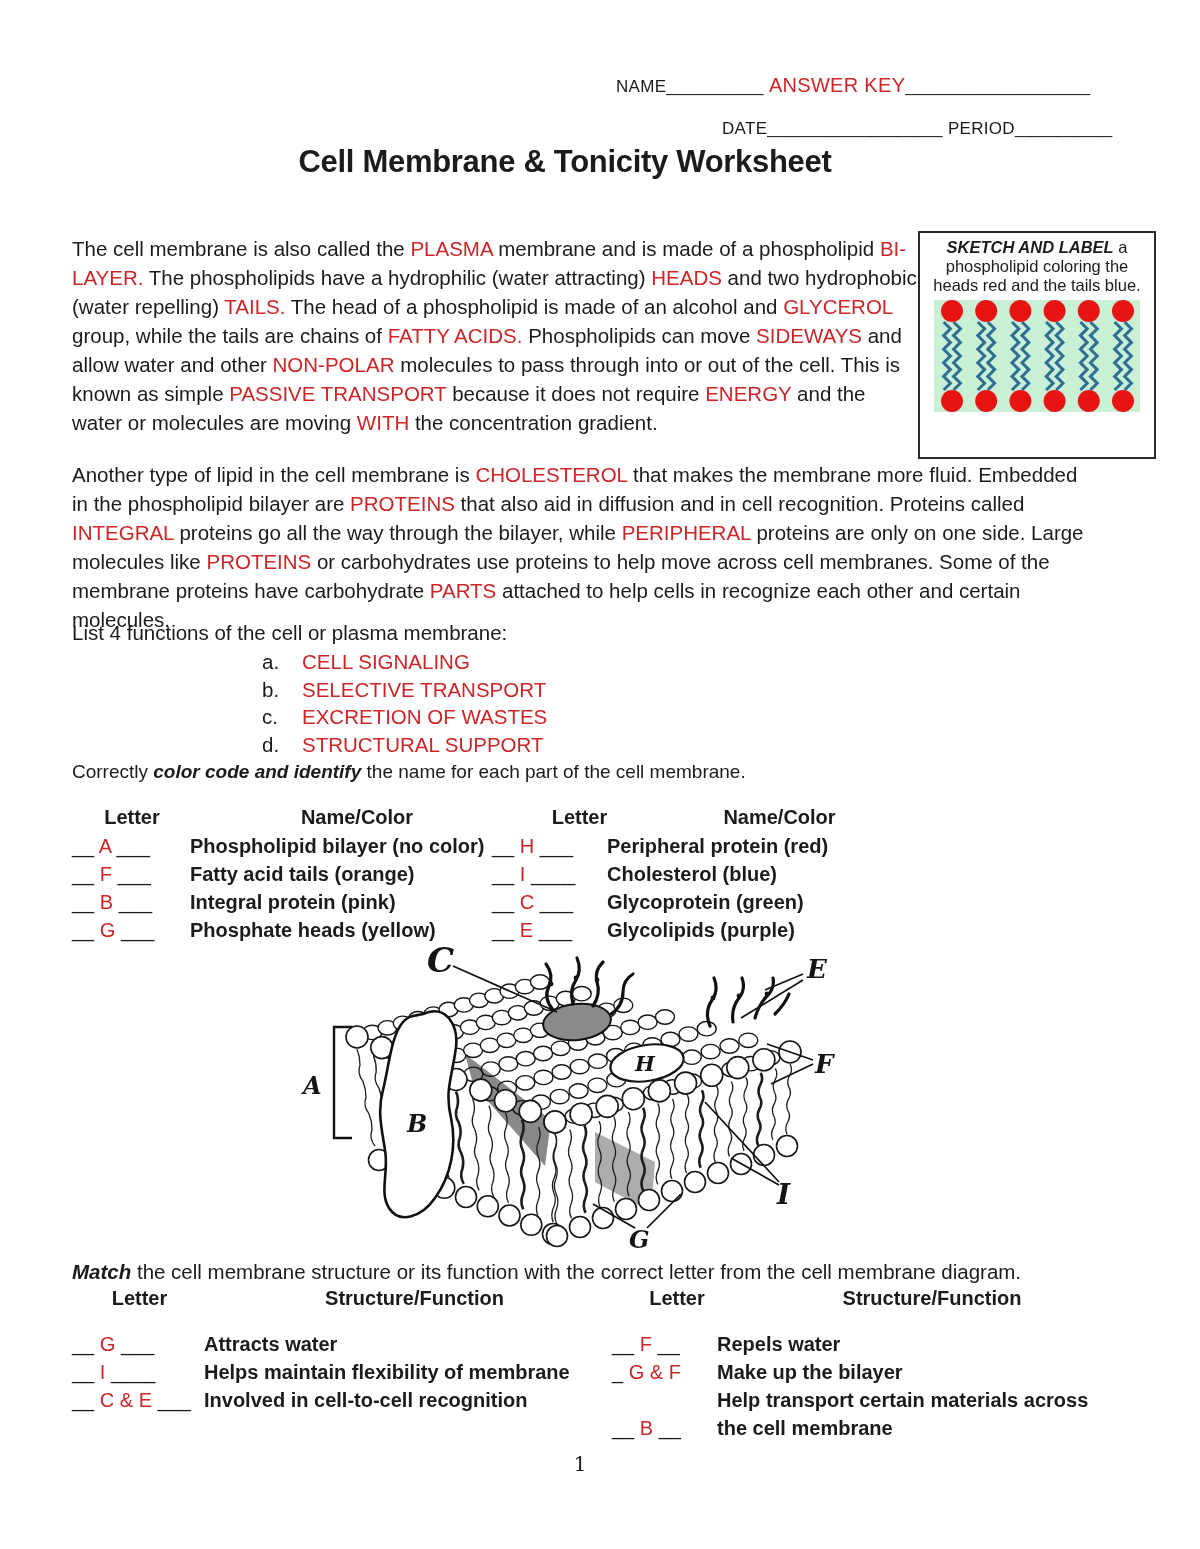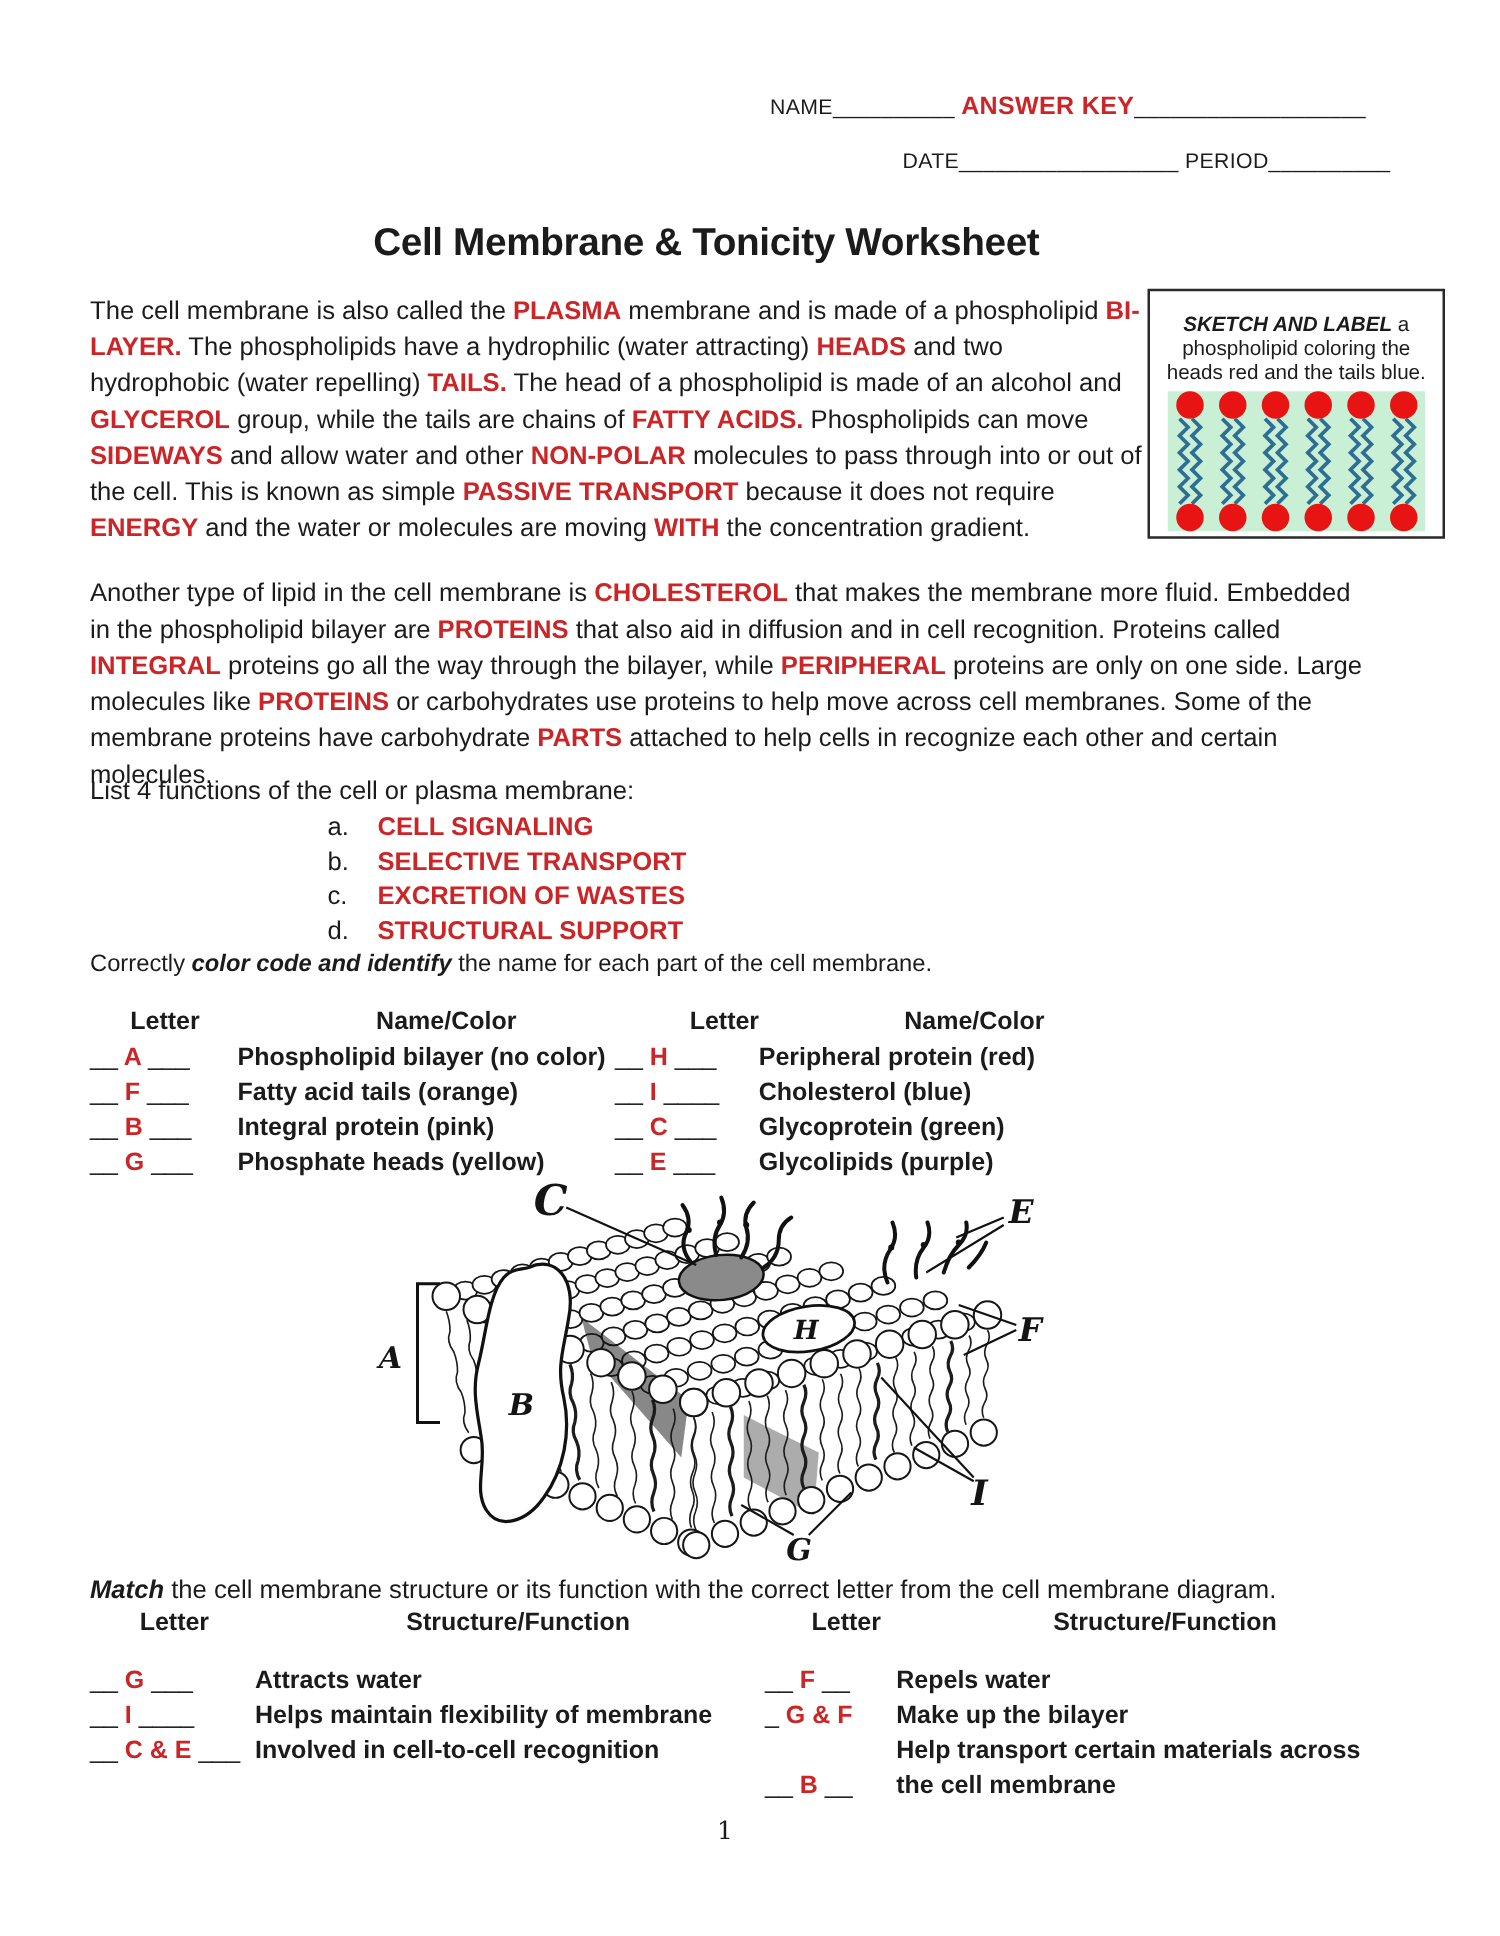--- a/index.html
+++ b/index.html
@@ -1,31 +1,31 @@
 <!DOCTYPE html>
 <html style="--red: #cc2527;"><head>
 <meta charset="utf-8">
 <style>
   html,body{margin:0;padding:0;background:#fff;}
   #page{position:relative;width:1200px;height:1549px;background:#fff;overflow:hidden;
         font-family:"Liberation Sans",sans-serif;color:#1b1b1b;}
   .abs{position:absolute;}
-  .term{color:var(--red,#cc2527);font-weight:bold;}
+  .term{color:var(--red,#cc2527);font-weight:normal;}
   .bi{font-weight:bold;font-style:italic;}
   
   #name-line{left:616px;top:74px;font-size:17px;letter-spacing:.3px;white-space:nowrap;}
   #name-line .term{font-size:20px;}
   #date-line{left:722px;top:119px;font-size:17px;letter-spacing:.3px;white-space:nowrap;}
-  #title{left:0;top:144px;width:1130px;text-align:center;font-size:31px;font-weight:bold;letter-spacing:-.3px;margin-top:32px;}
+  #title{left:0;top:144px;width:1130px;text-align:center;font-size:31px;font-weight:bold;letter-spacing:-.3px;}
   
   #comp-heading{left:72px;top:208px;font-size:20px;}
   #para1{left:72px;top:234px;width:846px;font-size:20.5px;line-height:29px;}
   
-  #sketch-box{left:918px;top:231px;width:238px;height:200px;border:2px solid #2a2a2a;box-sizing:border-box;
-              text-align:center;padding-top:18px;}
+  #sketch-box{left:918px;top:231px;width:238px;height:228px;border:2px solid #2a2a2a;box-sizing:border-box;
+              text-align:center;padding-top:5px;}
   #sketch-text{font-size:16.5px;line-height:19px;padding:0 8px;}
   #sketch-art{margin-top:3px;}
   
   #para2{left:72px;top:460px;width:1020px;font-size:20.5px;line-height:29px;}
   #list-intro{left:72px;top:621px;font-size:20.5px;}
   #func-list{left:262px;top:648px;font-size:20.5px;}
   .func-row{line-height:27.5px;display:flex;}
   .func-marker{width:40px;color:#1b1b1b;font-weight:normal;}
   
   #cc-intro{left:72px;top:761px;font-size:19px;}

